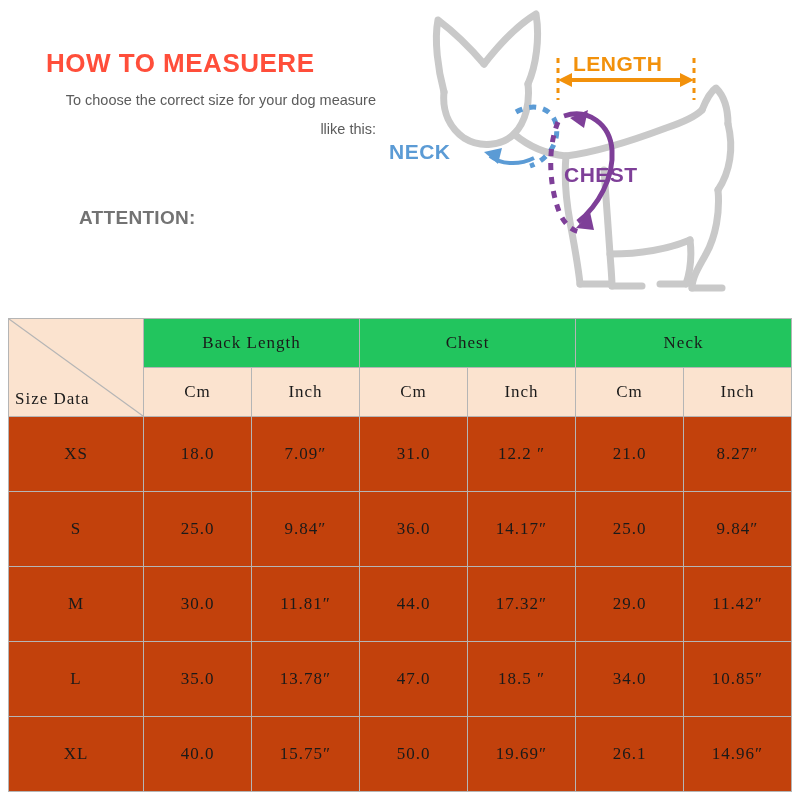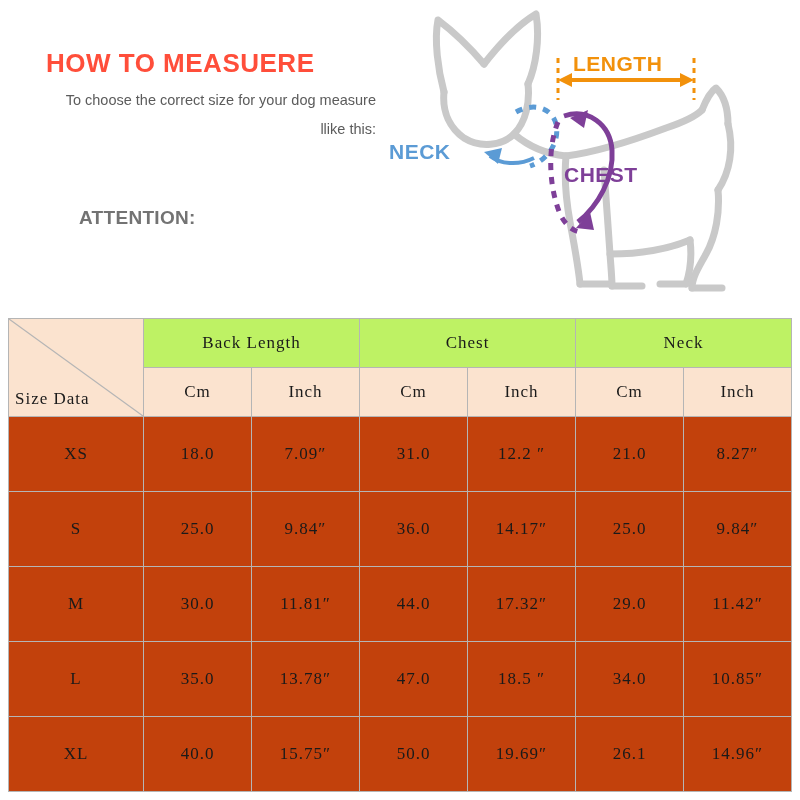--- a/index.html
+++ b/index.html
@@ -128,21 +128,21 @@
   table.size-table td, table.size-table th {
     border: 1px solid #b5b5b5;
     text-align: center;
     font-family: "Liberation Serif", serif;
     font-size: 17px;
     color: #1a1a1a;
     font-weight: normal;
     letter-spacing: 1px;
   }
   .hdr-top td {
-    background: #bef264;
+    background: #22c55e;
     height: 46px;
     font-size: 17.5px;
   }
   .hdr-sub td {
     background: #fbe3cf;
     height: 46px;
     font-size: 17px;
   }
   .body-row td {
     height: 72px;

